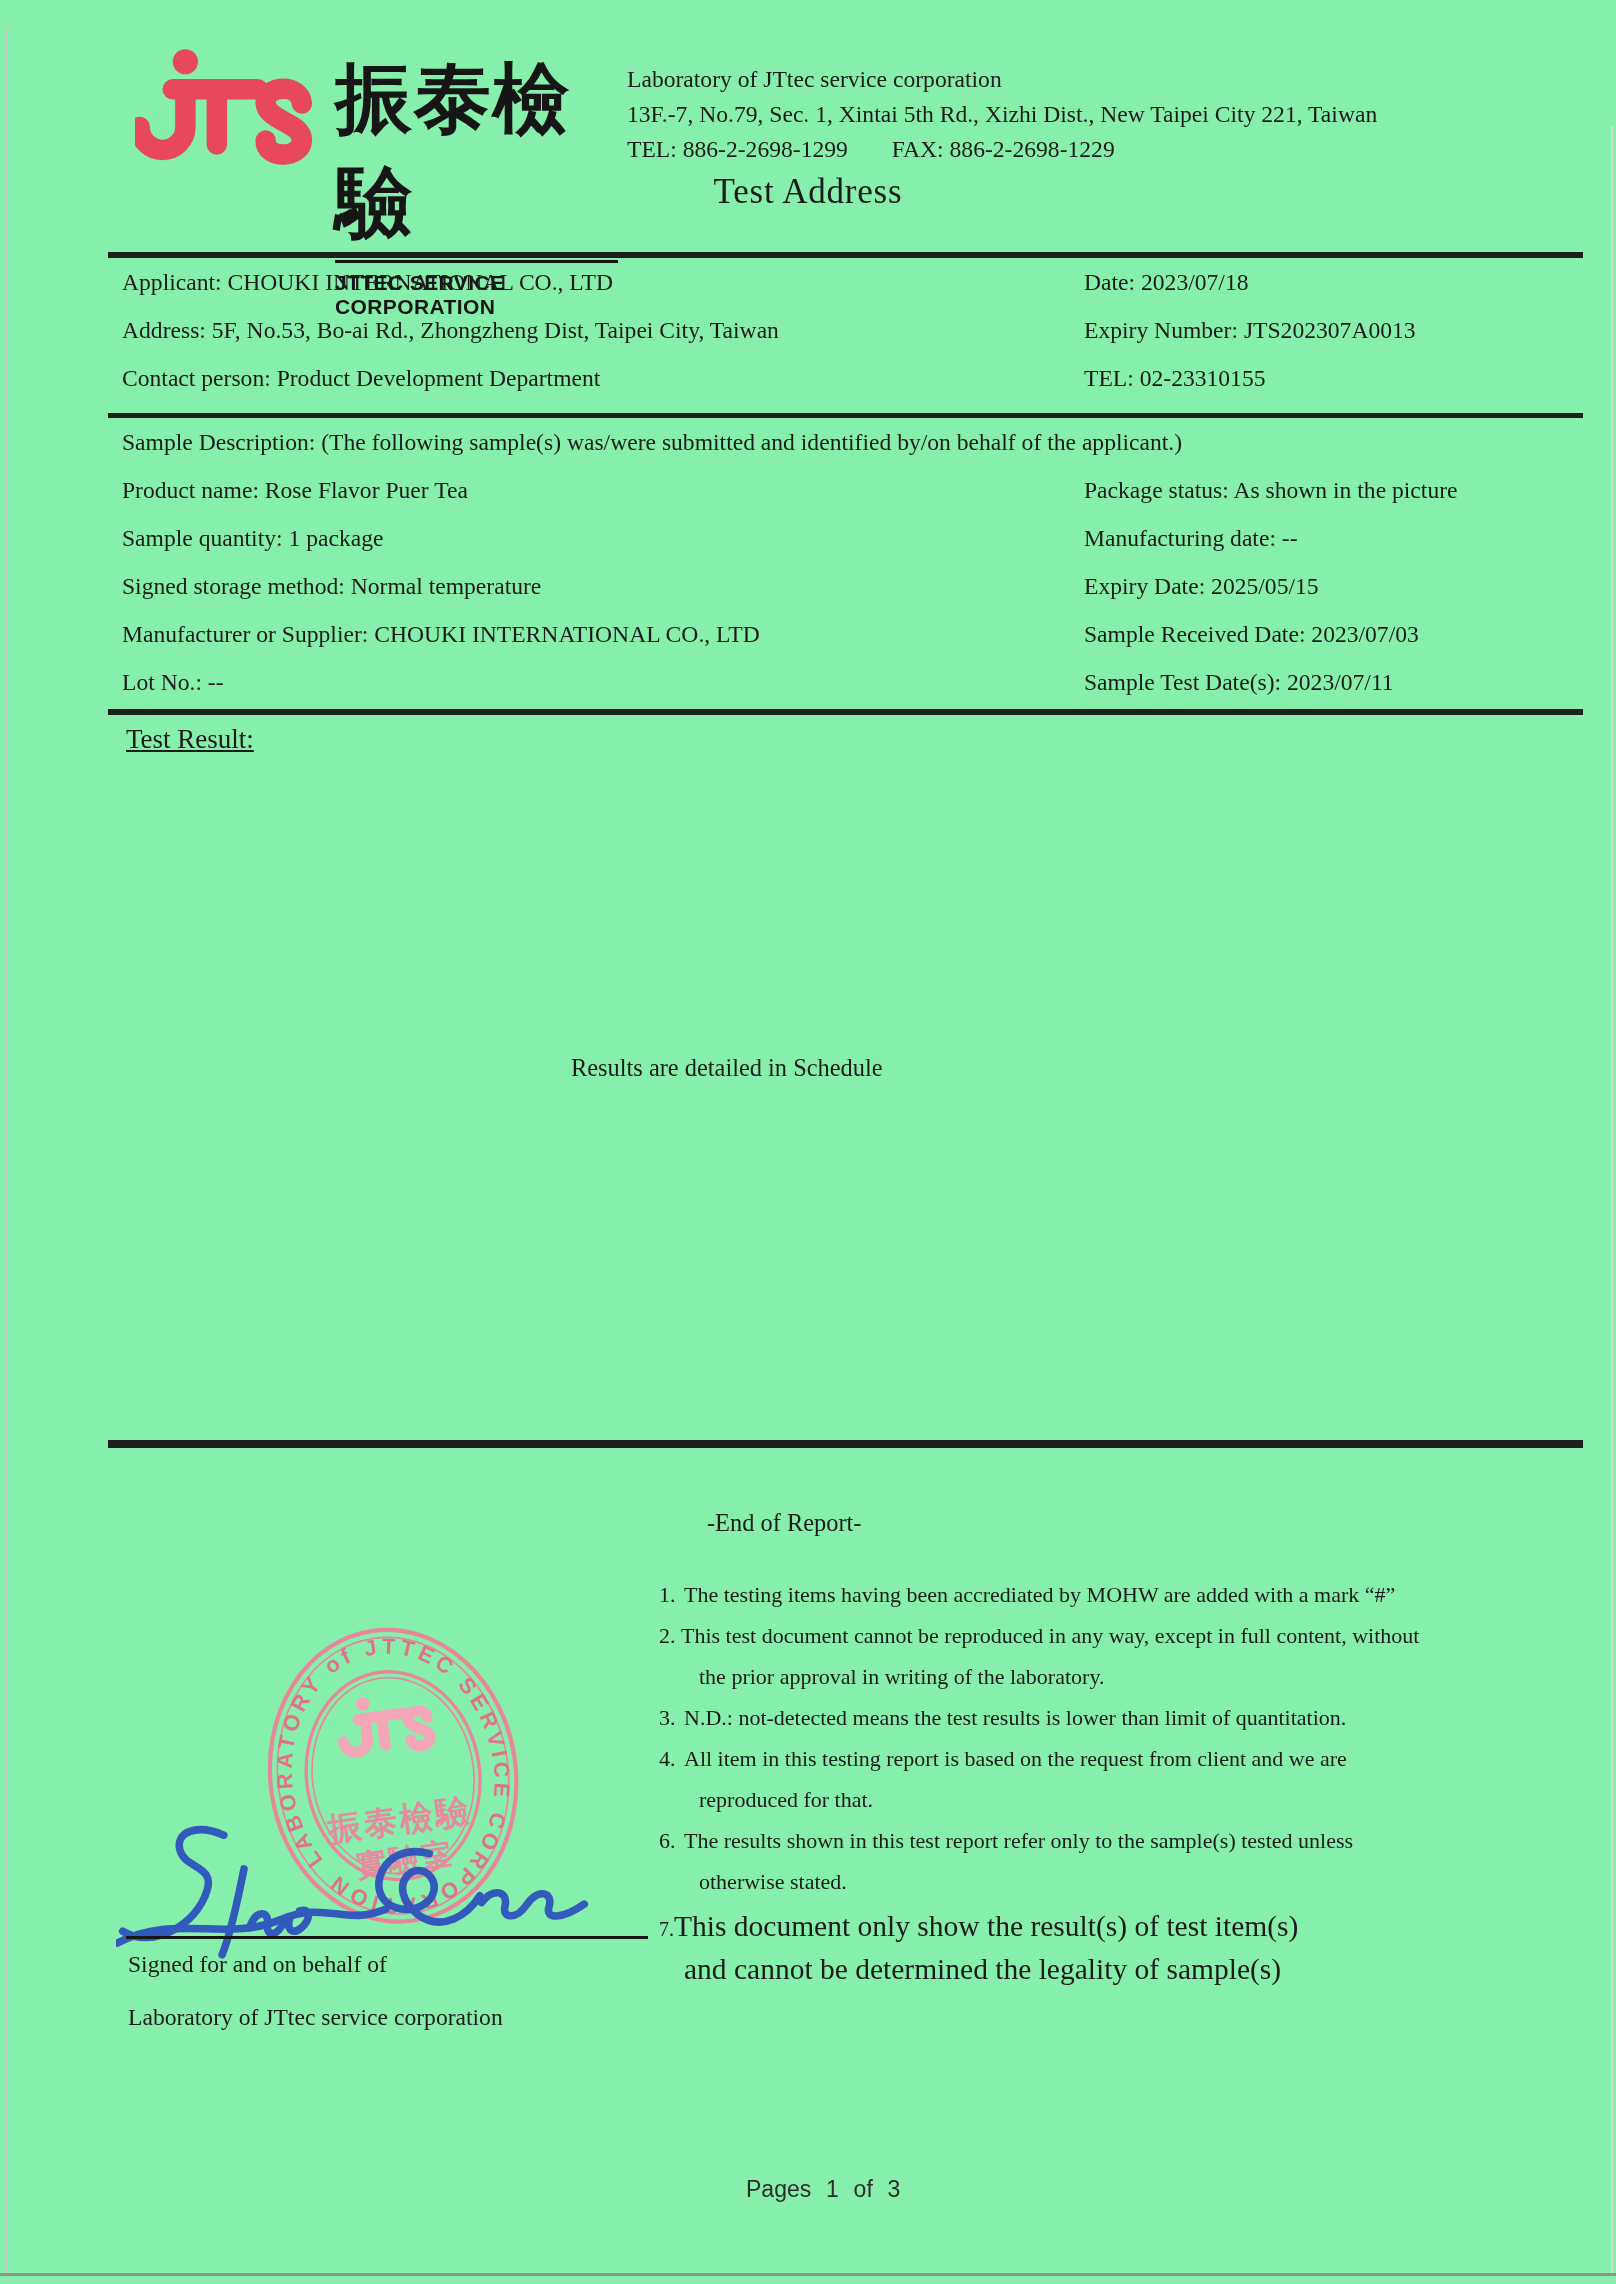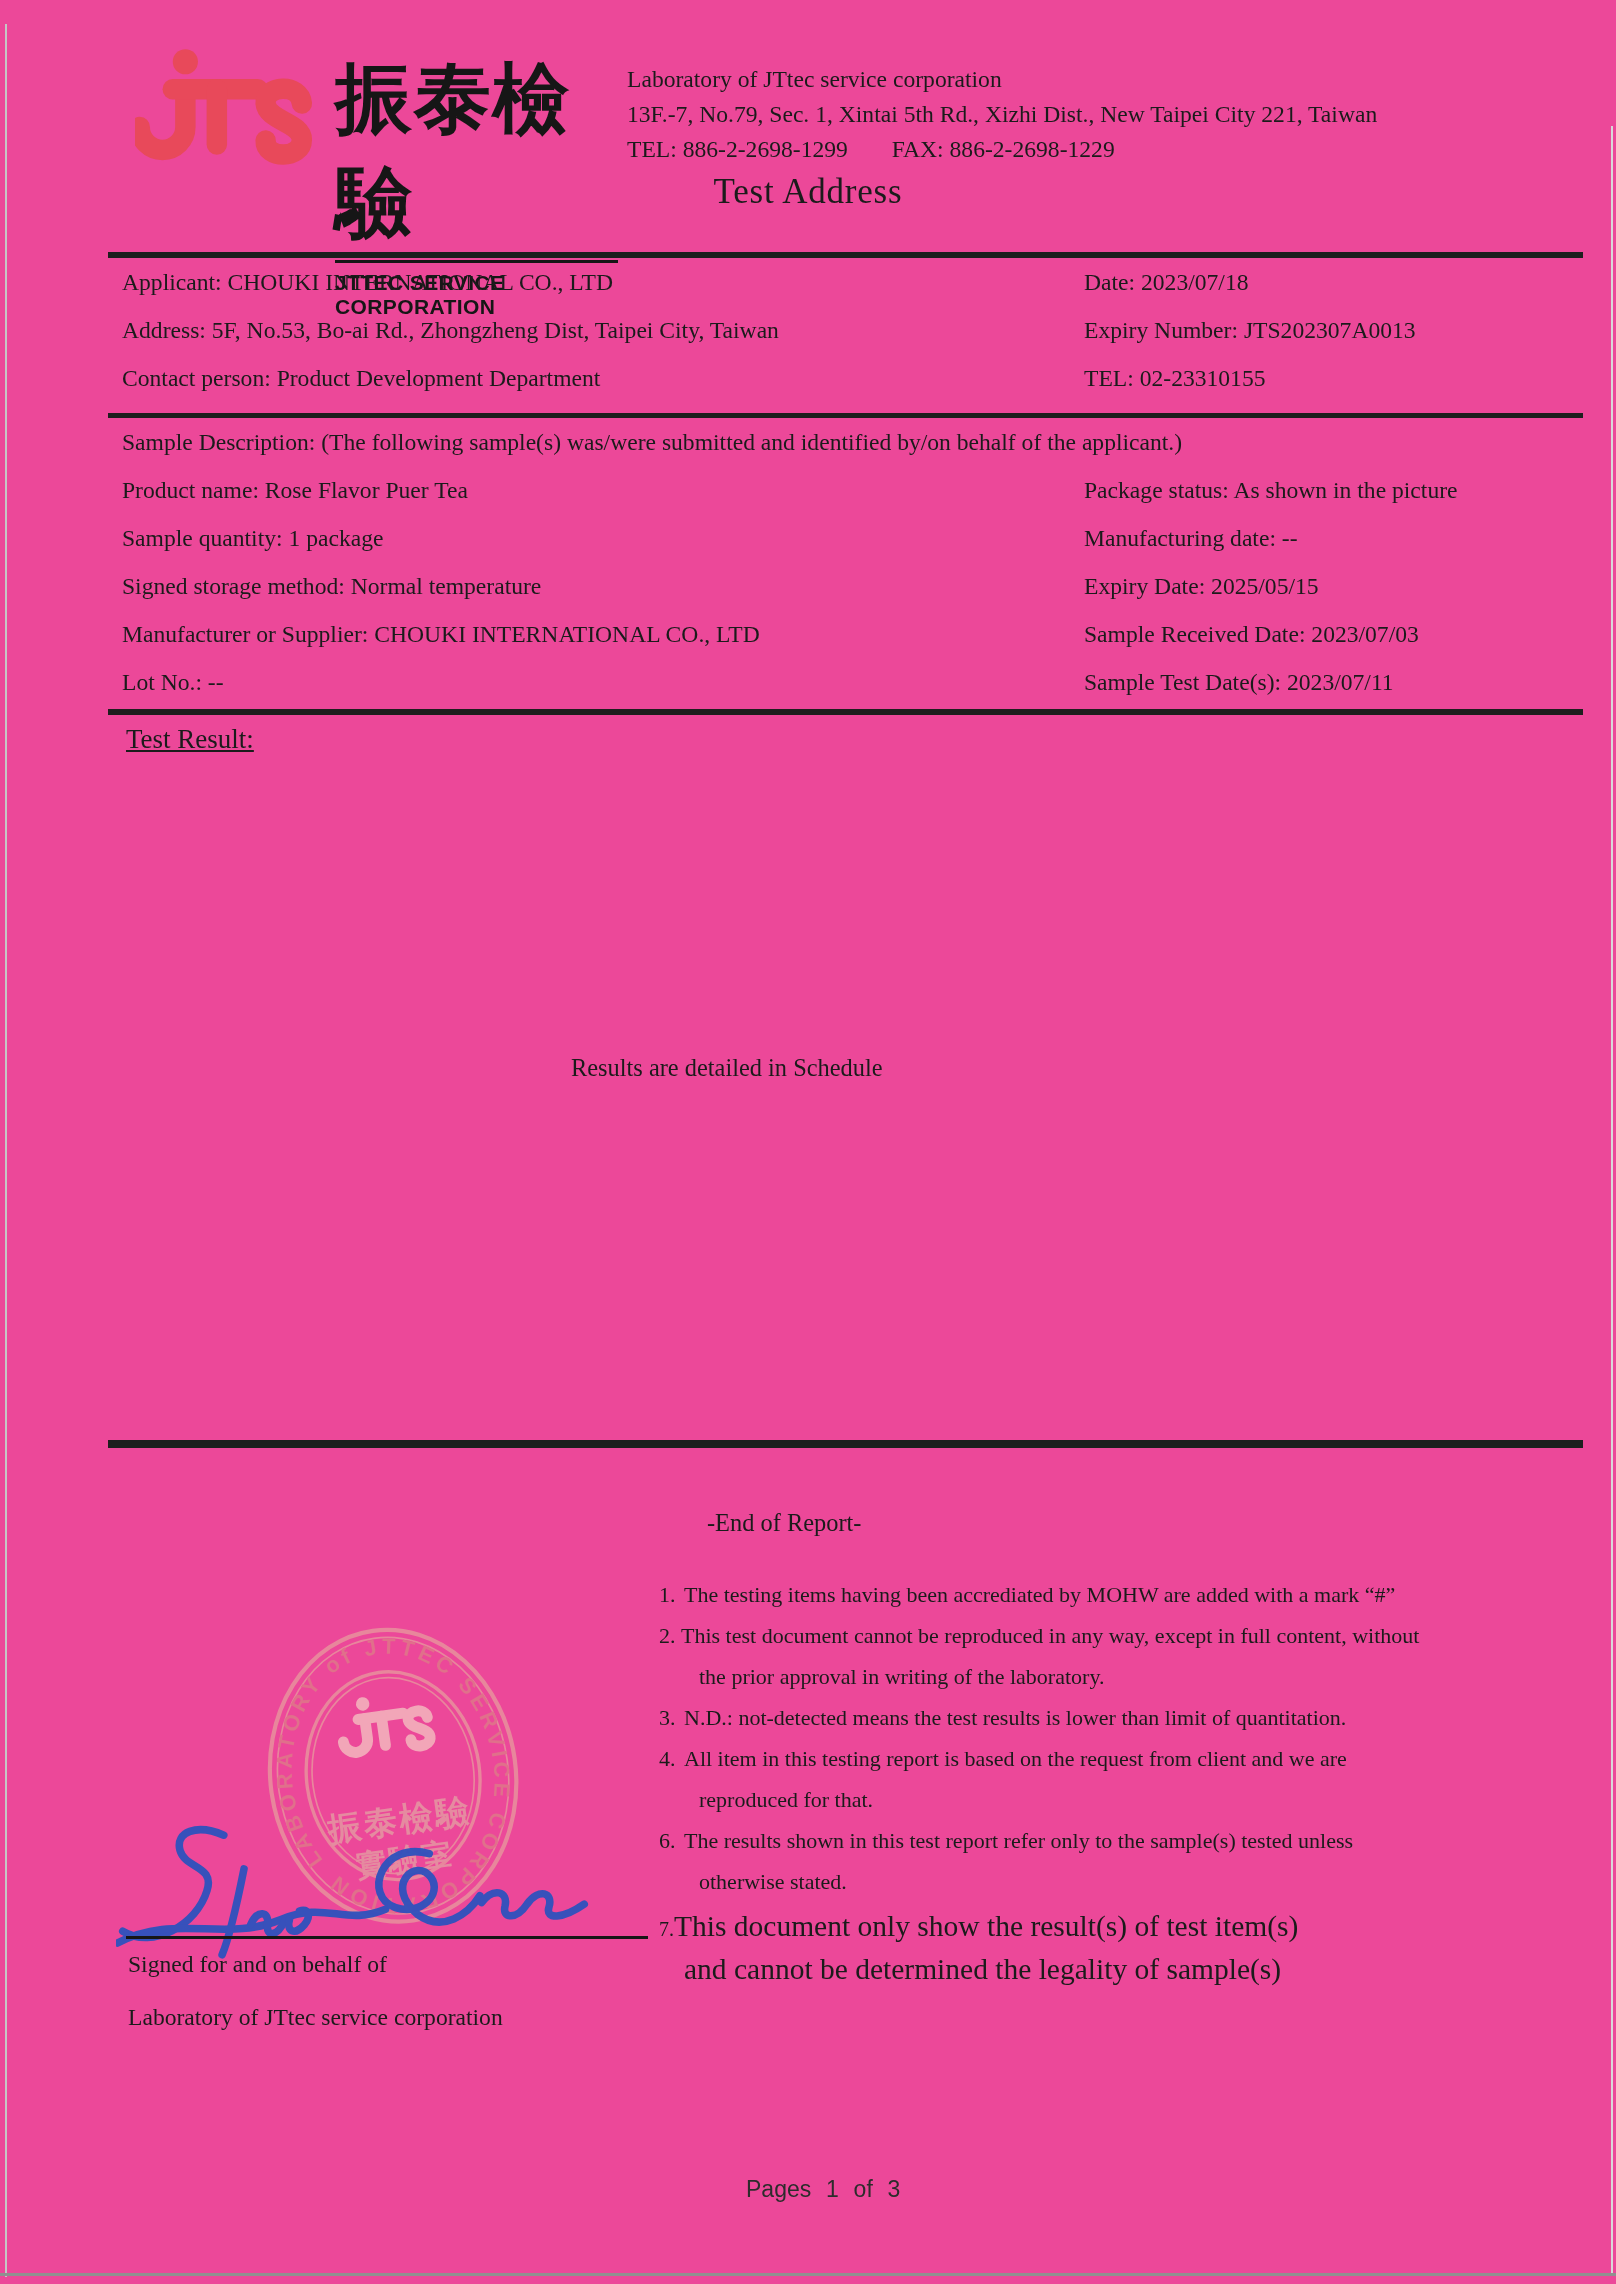--- a/index.html
+++ b/index.html
@@ -1,16 +1,16 @@
 <!DOCTYPE html>
 <html style="font-size:13.5px"><head>
 <meta charset="utf-8">
 <style>
   html,body{margin:0;padding:0;background:#e9e9e9;}
-  .page{position:relative;width:1616px;height:2284px;background:#ec4899;overflow:hidden;
+  .page{position:relative;width:1616px;height:2284px;background:#86efac;overflow:hidden;
         font-family:"Liberation Serif","DejaVu Serif",serif;color:#1b1b1b;}
   .abs{position:absolute;}
   .rule{position:absolute;left:108px;width:1475px;background:#1e1e1e;}
   
   .logo-cn{font-family:"Liberation Sans","DejaVu Sans",sans-serif;font-weight:900;
            font-size:77px;line-height:1.35;letter-spacing:1.7px;color:#161616;}
   .logo-underline{width:283px;height:3.4px;background:#161616;margin-top:5px;}
   .logo-sub{font-family:"Liberation Sans","DejaVu Sans",sans-serif;font-weight:bold;
             font-size:21px;letter-spacing:0.4px;color:#161616;margin-top:7.6px;}
   .addr{font-size:23.6px;line-height:35px;}

